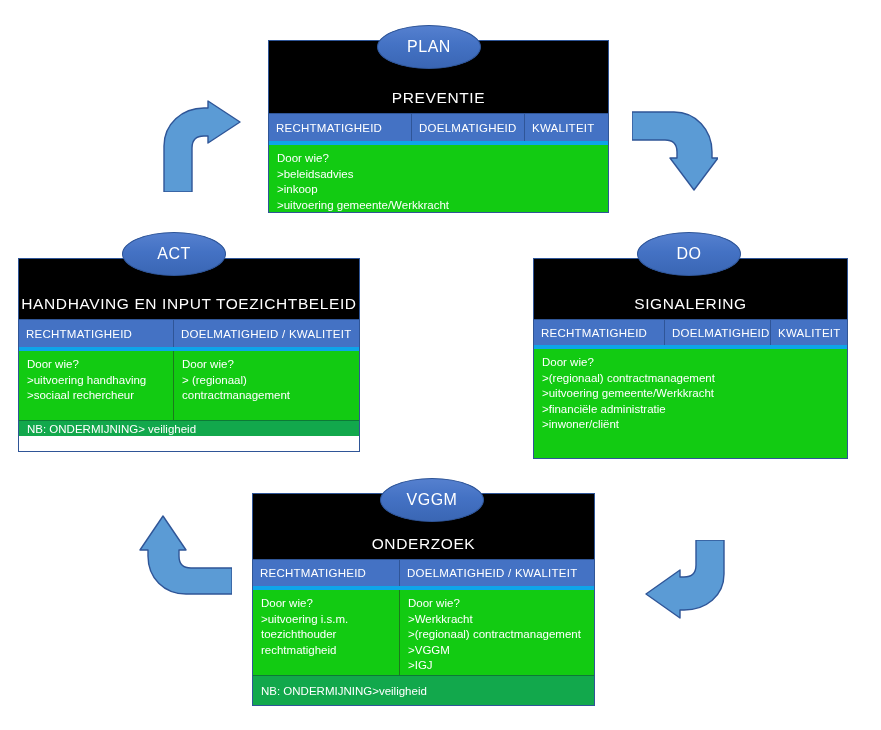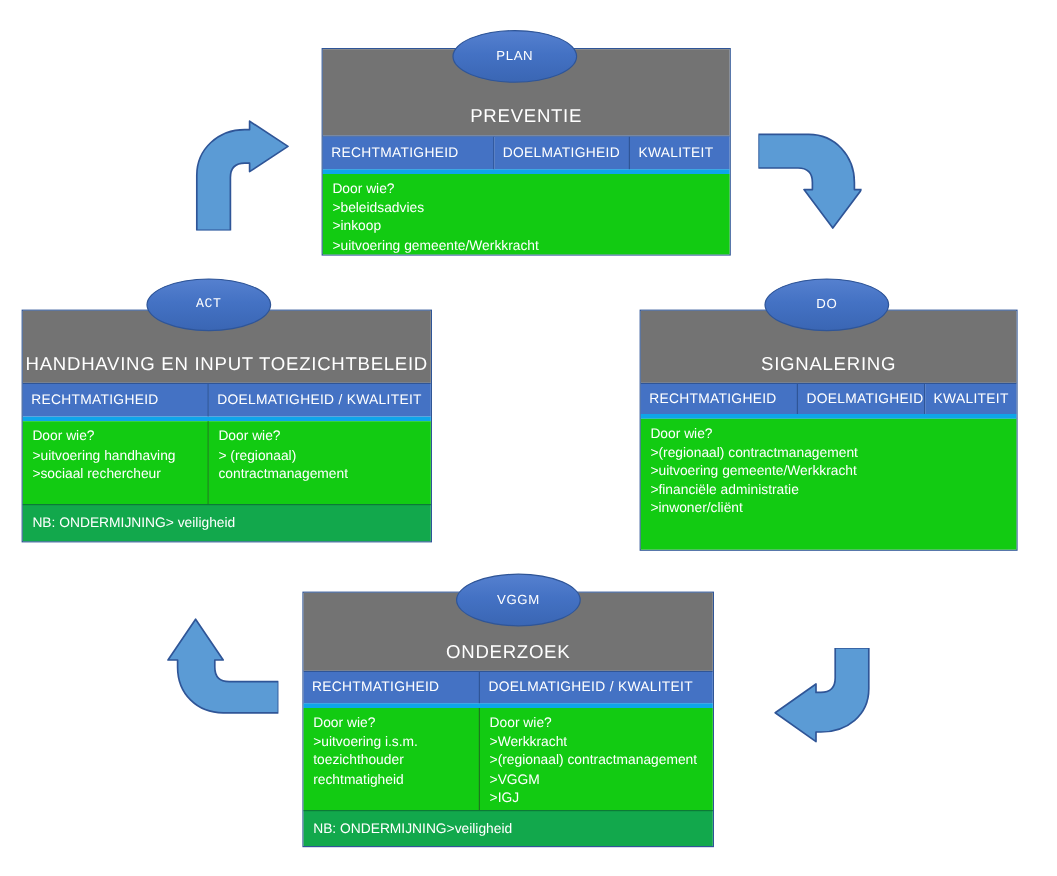--- a/index.html
+++ b/index.html
@@ -23,21 +23,21 @@
     height: 730px;
   }
 
   
   .block {
     position: absolute;
     box-sizing: border-box;
     border: 1px solid #2f5597;
   }
   .block .title-band {
-    background: #737373;
+    background: #000000;
     box-sizing: border-box;
     display: flex;
     align-items: flex-end;
     justify-content: center;
     padding-bottom: 6px;
   }
   .block .title-text {
     font-size: 15.5px;
     letter-spacing: 0.6px;
     color: #ffffff;
@@ -97,21 +97,21 @@
   .badge {
     position: absolute;
     box-sizing: border-box;
     background: #4472c4;
     background-image: linear-gradient(to bottom, #5580cf 0%, #4472c4 45%, #3a66b4 100%);
     border: 1px solid #2f5597;
     border-radius: 50%;
     display: flex;
     align-items: center;
     justify-content: center;
-    font-size: 11px;
+    font-size: 16px;
     letter-spacing: 0.5px;
     color: #ffffff;
     z-index: 5;
   }
 
   
   .arrow {
     position: absolute;
     z-index: 2;
   }
@@ -183,23 +183,23 @@
         <div class="ln">Door wie?</div>
         <div class="ln">&gt;uitvoering handhaving</div>
         <div class="ln">&gt;sociaal rechercheur</div>
       </div>
       <div class="body-cell" style="width:185px;">
         <div class="ln">Door wie?</div>
         <div class="ln">&gt; (regionaal)</div>
         <div class="ln">contractmanagement</div>
       </div>
     </div>
-    <div class="nb-row" style="height:31px;">NB: ONDERMIJNING&gt; veiligheid</div>
-  </div>
-  <div class="badge" style="left:122px; top:232px; width:104px; height:44px;font-family:Liberation Mono, monospace;">ACT</div>
+    <div class="nb-row" style="height:16px;">NB: ONDERMIJNING&gt; veiligheid</div>
+  </div>
+  <div class="badge" style="left:122px; top:232px; width:104px; height:44px;">ACT</div>
 
   <div class="block" style="left:533px; top:258px; width:315px; height:201px;">
     <div class="title-band" style="height:60px;">
       <span class="title-text">SIGNALERING</span>
     </div>
     <div class="col-header-row" style="height:26px;">
       <div class="col-header" style="width:131px;">RECHTMATIGHEID</div>
       <div class="col-header" style="width:106px;">DOELMATIGHEID</div>
       <div class="col-header" style="width:76px;">KWALITEIT</div>
     </div>

